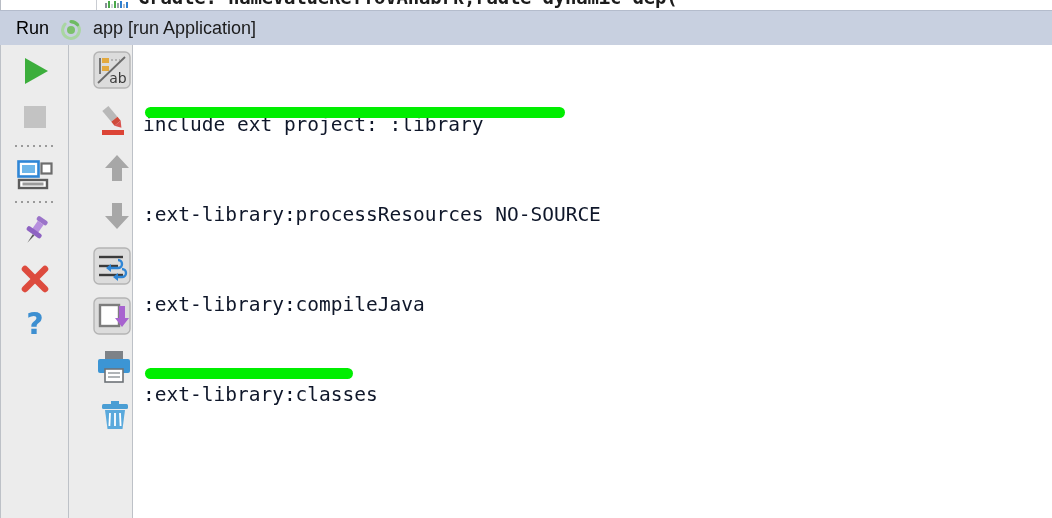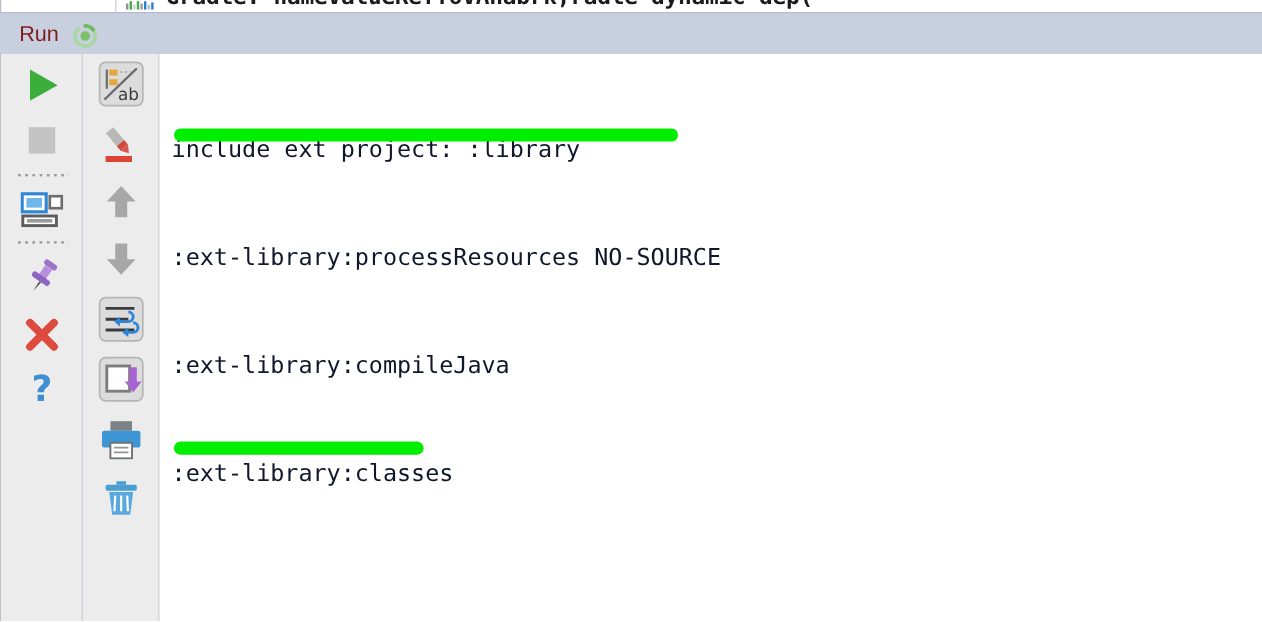--- a/index.html
+++ b/index.html
@@ -70,21 +70,21 @@
     width: 1052px; height: 35px;
     background: #c8d0e0;
     border-top: 1px solid #b4bccc;
     box-sizing: border-box;
   }
   .runbar-label {
     position: absolute;
     left: 16px; top: 7px;
     font-family: "Liberation Sans", sans-serif;
     font-size: 18px;
-    color: #7f1d1d;
+    color: #000000;
   }
   .run-config-icon {
     position: absolute;
     left: 60px; top: 8px;
     width: 22px; height: 22px;
   }
   .runbar-config {
     position: absolute;
     left: 93px; top: 7px;
     font-family: "Liberation Sans", sans-serif;
@@ -132,21 +132,21 @@
     align-items: center;
     justify-content: center;
   }
   .tbtn-b {
     position: absolute;
     left: 0;
     width: 63px;
     height: 46px;
     display: flex;
     align-items: center;
-    justify-content: center;
+    justify-content: flex-end;
   }
   .dotsep {
     position: absolute;
     left: 14px;
     width: 42px;
     height: 2px;
     background-image: linear-gradient(to right, #9a9a9a 0 2px, transparent 2px 6px);
     background-size: 6px 2px;
     background-repeat: repeat-x;
   }
@@ -203,20 +203,21 @@
     <span class="runbar-label">Run</span>
 
     <span class="run-config-icon">
       <svg width="22" height="22" viewBox="0 0 22 22">
         <path d="M11 2.6 a8.4 8.4 0 1 1 -5.95 2.45" fill="none" stroke="#a9d6a2" stroke-width="3.1" stroke-linecap="round"></path>
         <path d="M11 2.6 a8.4 8.4 0 0 1 6.6 3.2" fill="none" stroke="#6fba63" stroke-width="3.1" stroke-linecap="round"></path>
         <circle cx="11" cy="11" r="4.0" fill="#7cc06c"></circle>
       </svg>
     </span>
 
+    <span class="runbar-config">app [run Application]</span>
   </div>
 
   <div class="body-area">
 
     <div class="gutter-left-border"></div>
     <div class="toolbar-col toolbar-col-a">
 
       <div class="tbtn" style="top:4px;">
         <svg width="34" height="34" viewBox="0 0 34 34">
           <polygon points="7,4 30,17 7,30" fill="#3cae3c"></polygon>

